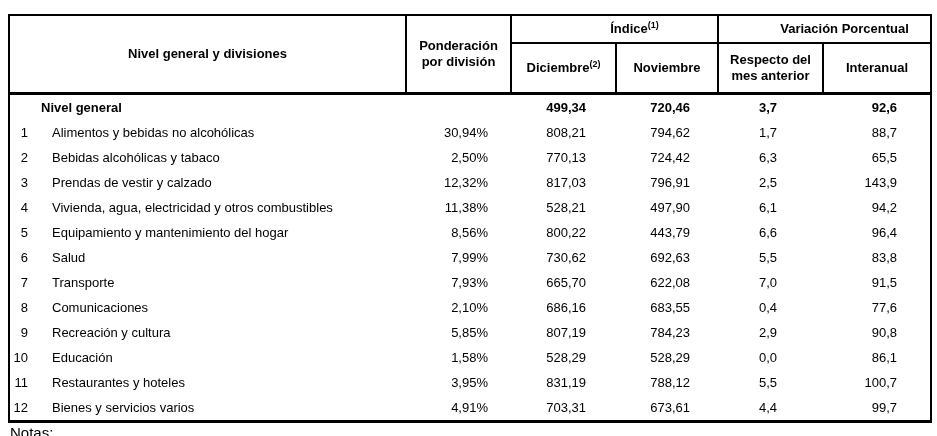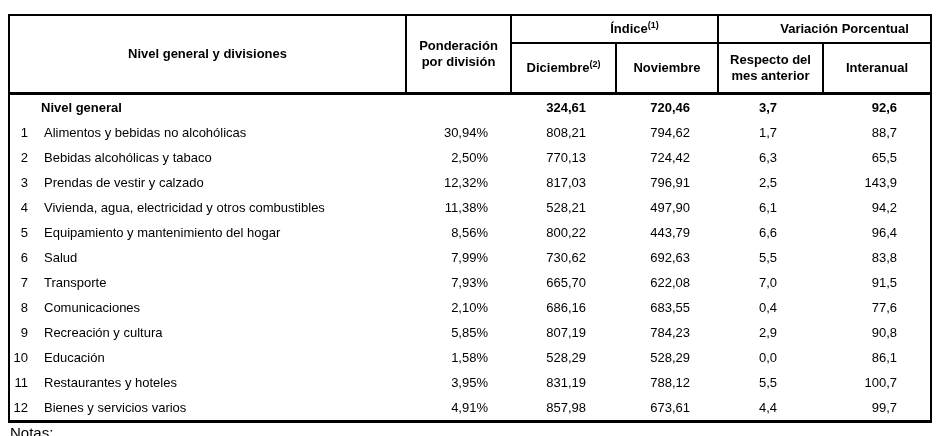--- a/index.html
+++ b/index.html
@@ -48,21 +48,21 @@
     white-space: nowrap;
     overflow: hidden;
   }
   tbody tr.total td { border-top: 3px solid #000000; font-weight: bold; margin-top: 12px; }
   td.name-cell { text-align: left; }
   .rownum {
     display: inline-block;
     width: 18px;
     text-align: right;
   }
-  .rowname { margin-left: 16px; }
+  .rowname { margin-left: 24px; }
   .total-name { padding-left: 31px; font-weight: bold; }
   td.num { text-align: right; }
   td.col-weight { padding-right: 23px; }
   td.col-dec    { padding-right: 30px; }
   td.col-nov    { padding-right: 28px; }
   td.col-mom    { padding-right: 46px; }
   td.col-yoy    { padding-right: 33px; }
   .notes {
     position: absolute;
     left: 10px;
@@ -95,21 +95,21 @@
         <th><span>Diciembre</span><sup class="note">(2)</sup></th>
         <th>Noviembre</th>
         <th>Respecto del mes anterior</th>
         <th>Interanual</th>
       </tr>
     </thead>
     <tbody>
       <tr class="total">
         <td class="name-cell"><span class="total-name">Nivel general</span></td>
         <td class="num col-weight"></td>
-        <td class="num col-dec">324,61</td>
+        <td class="num col-dec">499,34</td>
         <td class="num col-nov">720,46</td>
         <td class="num col-mom">3,7</td>
         <td class="num col-yoy">92,6</td>
       </tr>
       <tr>
         <td class="name-cell"><span class="rownum">1</span><span class="rowname">Alimentos y bebidas no alcohólicas</span></td>
         <td class="num col-weight">30,94%</td>
         <td class="num col-dec">808,21</td>
         <td class="num col-nov">794,62</td>
         <td class="num col-mom">1,7</td>
@@ -191,21 +191,21 @@
         <td class="name-cell"><span class="rownum">11</span><span class="rowname">Restaurantes y hoteles</span></td>
         <td class="num col-weight">3,95%</td>
         <td class="num col-dec">831,19</td>
         <td class="num col-nov">788,12</td>
         <td class="num col-mom">5,5</td>
         <td class="num col-yoy">100,7</td>
       </tr>
       <tr>
         <td class="name-cell"><span class="rownum">12</span><span class="rowname">Bienes y servicios varios</span></td>
         <td class="num col-weight">4,91%</td>
-        <td class="num col-dec">857,98</td>
+        <td class="num col-dec">703,31</td>
         <td class="num col-nov">673,61</td>
         <td class="num col-mom">4,4</td>
         <td class="num col-yoy">99,7</td>
       </tr>
     </tbody>
   </table>
   <div class="notes">Notas:</div>
 </div>
 
 </body></html>

